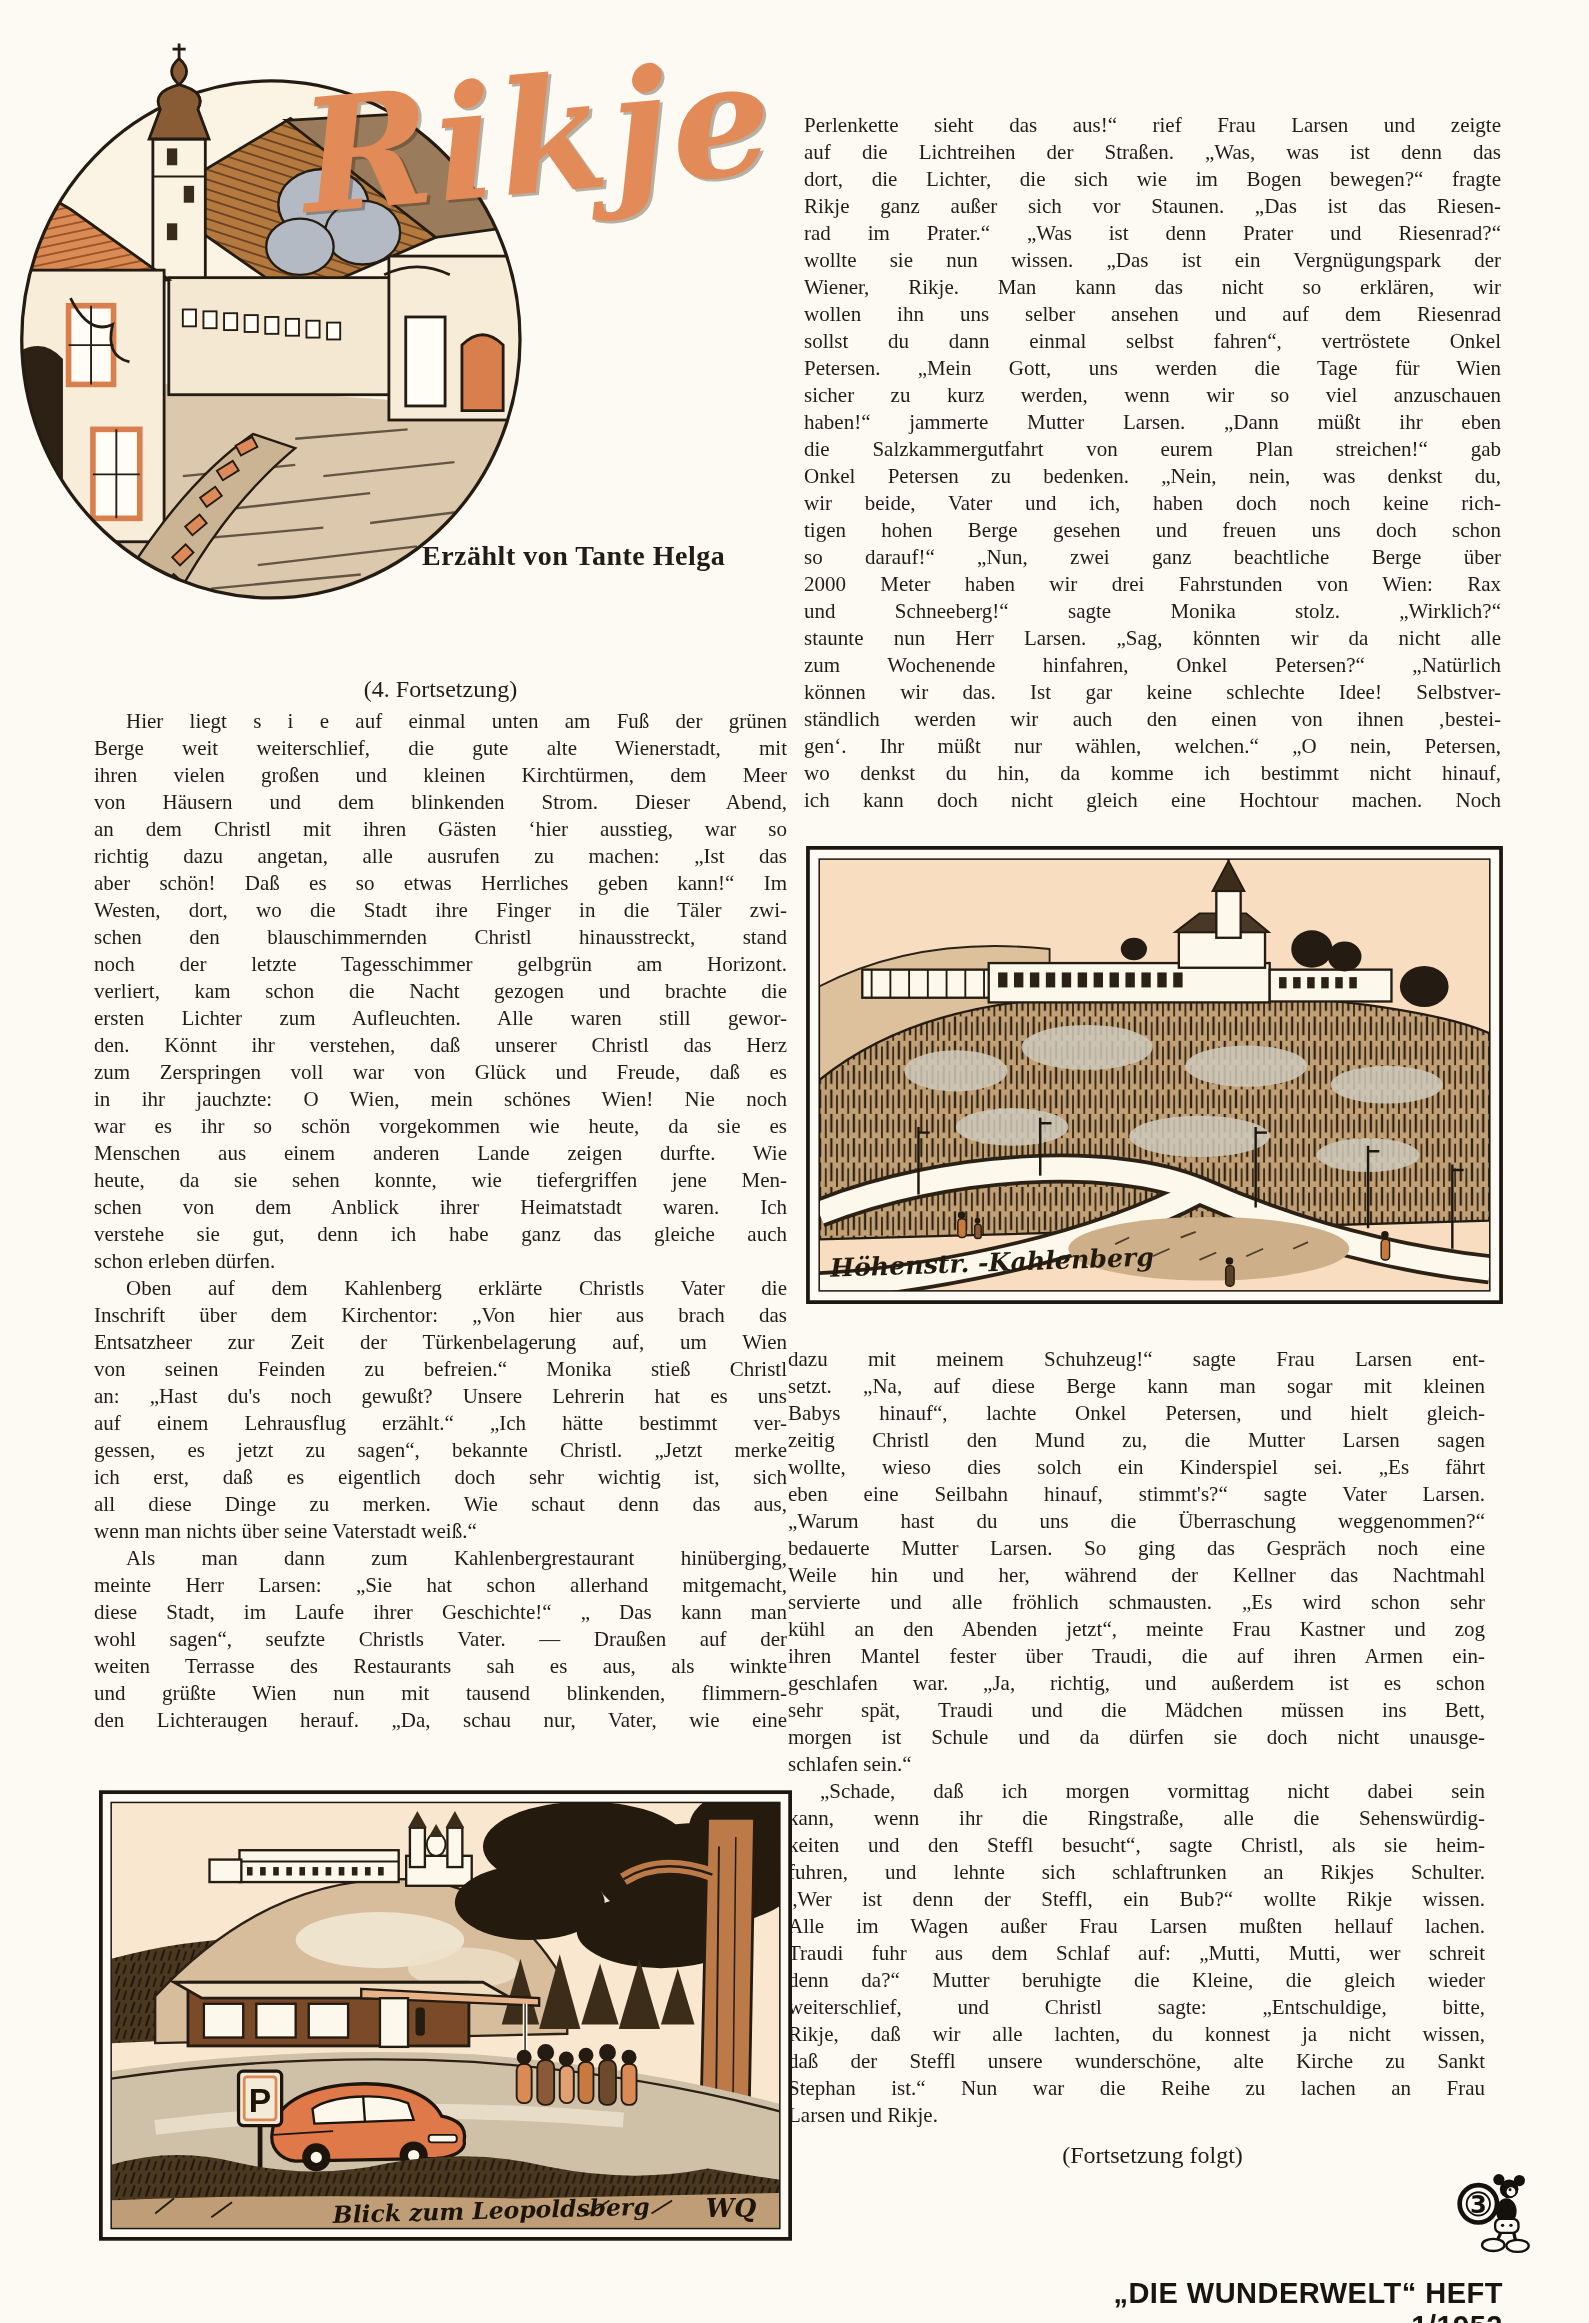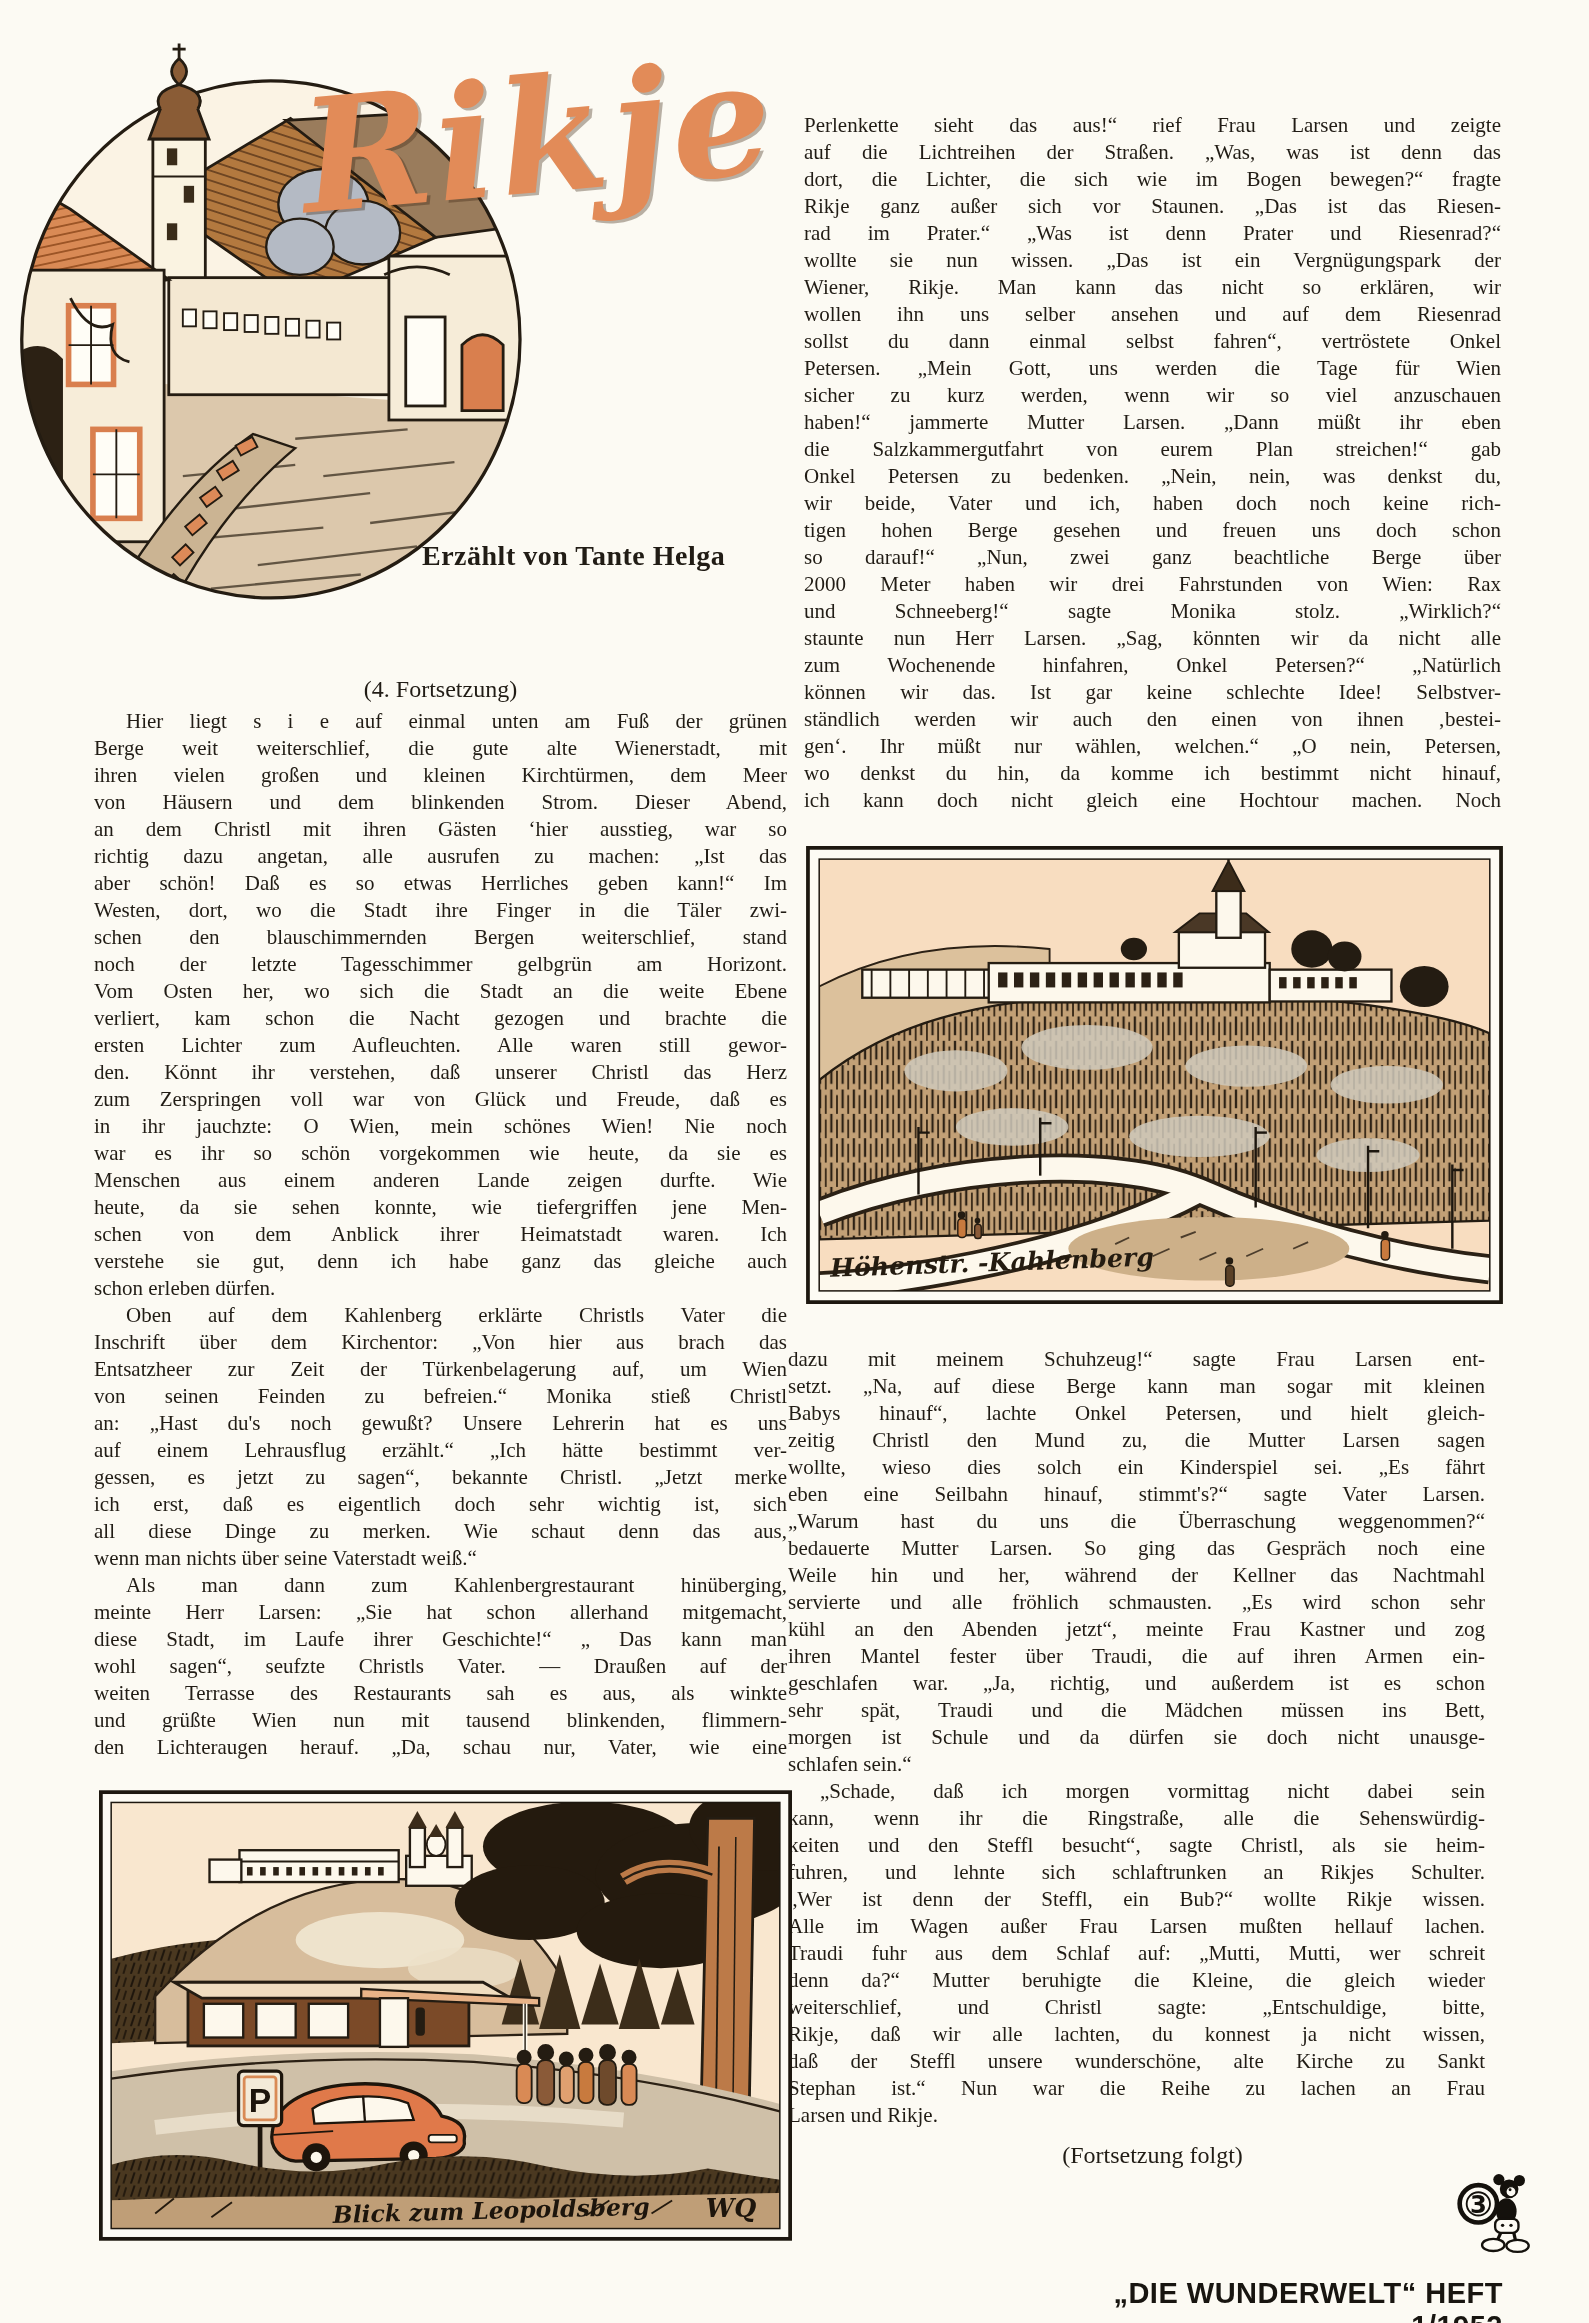--- a/index.html
+++ b/index.html
@@ -142,23 +142,22 @@
 
   <div class="abs col col-l" style="left:94px;top:708px;width:693px;">
       <div class="jline indent">Hier liegt s i e auf einmal unten am Fuß der grünen</div>
       <div class="jline">Berge weit weiterschlief, die gute alte Wienerstadt, mit</div>
       <div class="jline">ihren vielen großen und kleinen Kirchtürmen, dem Meer</div>
       <div class="jline">von Häusern und dem blinkenden Strom. Dieser Abend,</div>
       <div class="jline">an dem Christl mit ihren Gästen ‘hier ausstieg, war so</div>
       <div class="jline">richtig dazu angetan, alle ausrufen zu machen: „Ist das</div>
       <div class="jline">aber schön! Daß es so etwas Herrliches geben kann!“ Im</div>
       <div class="jline">Westen, dort, wo die Stadt ihre Finger in die Täler zwi-</div>
-      <div class="jline">schen den blauschimmernden Bergen weiterschlief, stand</div>
+      <div class="jline">schen den blauschimmernden Christl hinausstreckt, stand</div>
       <div class="jline">noch der letzte Tagesschimmer gelbgrün am Horizont.</div>
-      <div class="jline">Vom Osten her, wo sich die Stadt an die weite Ebene</div>
       <div class="jline">verliert, kam schon die Nacht gezogen und brachte die</div>
       <div class="jline">ersten Lichter zum Aufleuchten. Alle waren still gewor-</div>
       <div class="jline">den. Könnt ihr verstehen, daß unserer Christl das Herz</div>
       <div class="jline">zum Zerspringen voll war von Glück und Freude, daß es</div>
       <div class="jline">in ihr jauchzte: O Wien, mein schönes Wien! Nie noch</div>
       <div class="jline">war es ihr so schön vorgekommen wie heute, da sie es</div>
       <div class="jline">Menschen aus einem anderen Lande zeigen durfte. Wie</div>
       <div class="jline">heute, da sie sehen konnte, wie tiefergriffen jene Men-</div>
       <div class="jline">schen von dem Anblick ihrer Heimatstadt waren. Ich</div>
       <div class="jline">verstehe sie gut, denn ich habe ganz das gleiche auch</div>

